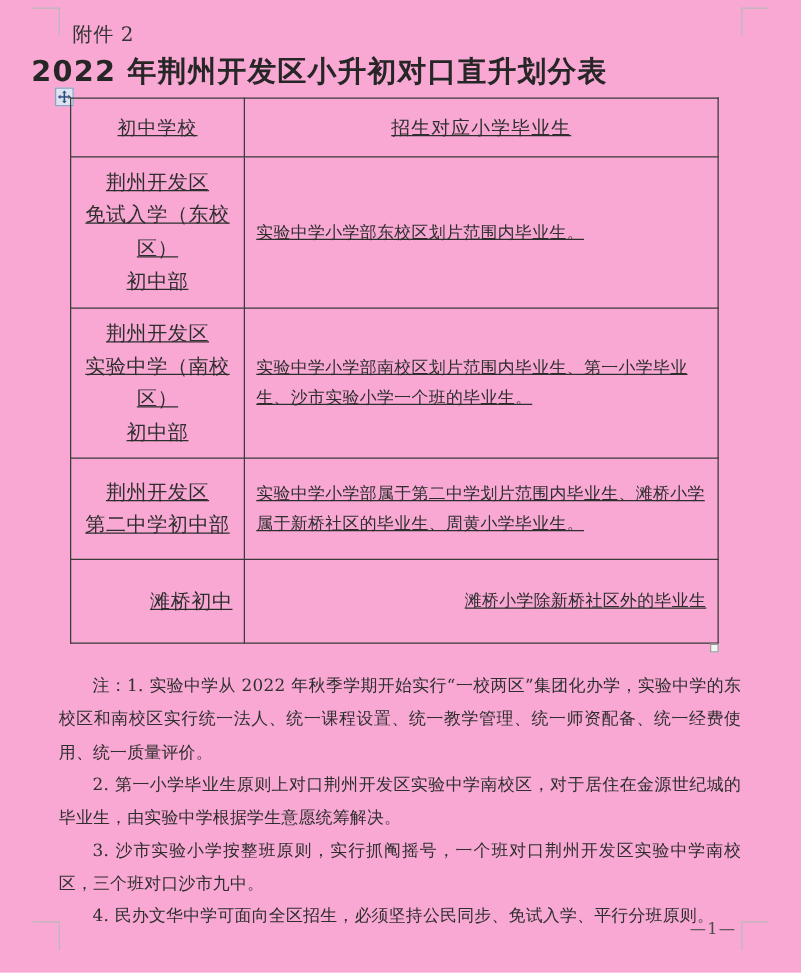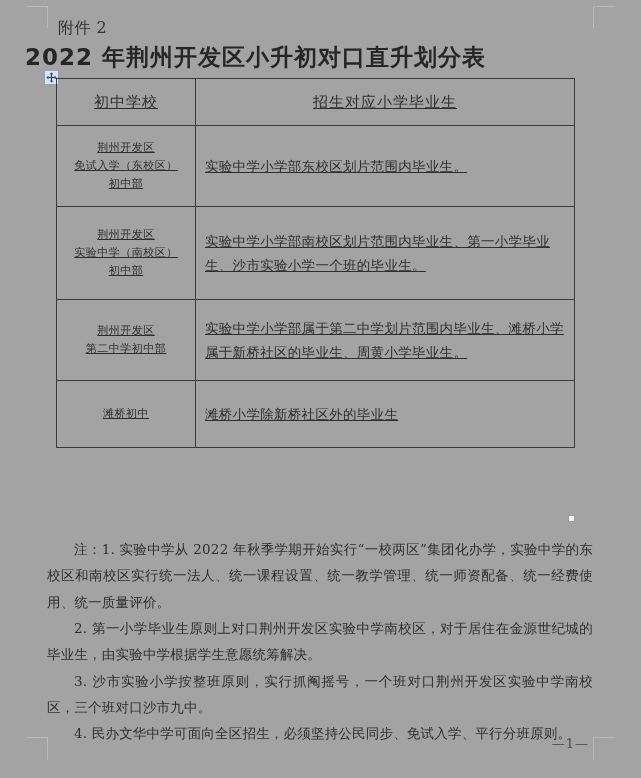--- a/index.html
+++ b/index.html
@@ -12,21 +12,21 @@
     height: 778px;
     position: relative;
     overflow: hidden;
     font-family: "DejaVu Sans", "Liberation Sans", sans-serif;
     color: #2b2b2b;
   }
 
   #page {
     position: absolute;
     inset: 0;
-    background: #a3a3a3;
+    background: #f9a8d4;
   }
 
   
   .crop-mark {
     position: absolute;
     width: 22px;
     height: 22px;
     pointer-events: none;
   }
   .crop-mark::before,
@@ -130,37 +130,37 @@
 
   .school-table th {
     font-size: 15px;
     font-weight: 500;
     text-align: center;
     height: 32px;
     letter-spacing: 1px;
   }
   .cell-school {
     text-align: center;
-    font-size: 11px;
+    font-size: 16px;
     line-height: 1.65;
     letter-spacing: 0.5px;
     margin-left: 33px;
   }
   .cell-desc {
     text-align: left;
     font-size: 13.5px;
     line-height: 1.8;
     letter-spacing: 0.3px;
   }
   .cell-school .ln { display: block; }
 
   .row-h1 td { height: 66px; }
   .row-h2 td { height: 78px; }
   .row-h3 td { height: 66px; }
-  .row-h4 td { height: 52px; }
+  .row-h4 td { height: 52px; text-align: right; }
   .row-h5 td { height: 60px; }
 
   
   .notes {
     position: absolute;
     top: 536px;
     left: 47px;
     width: 546px;
     font-family: "DejaVu Serif", "Liberation Serif", serif;
     font-size: 13.5px;

